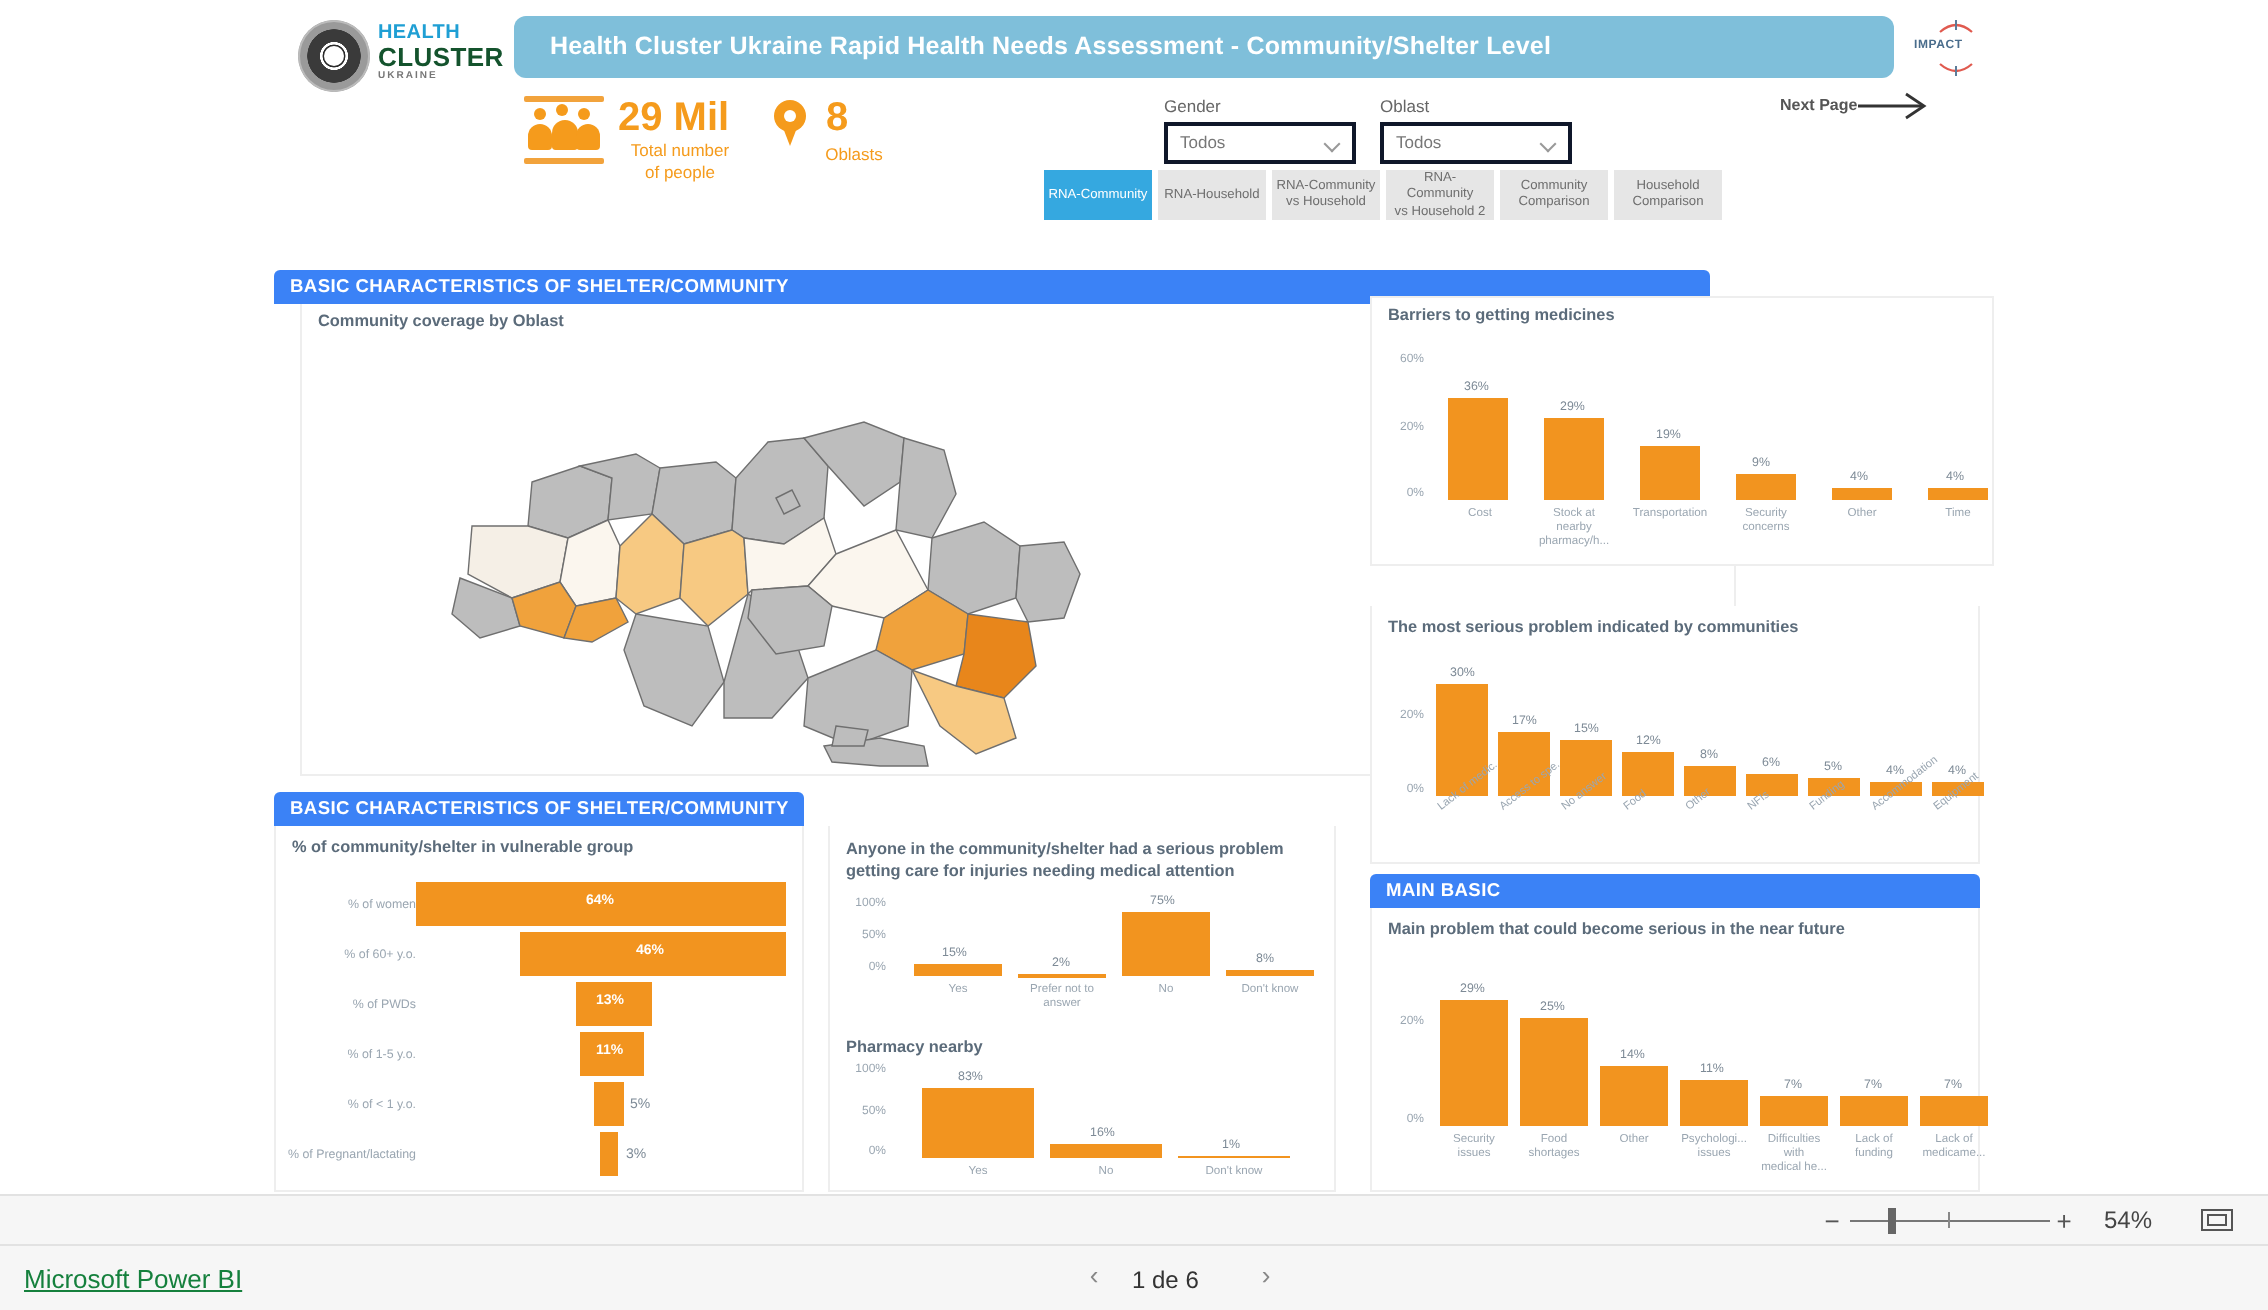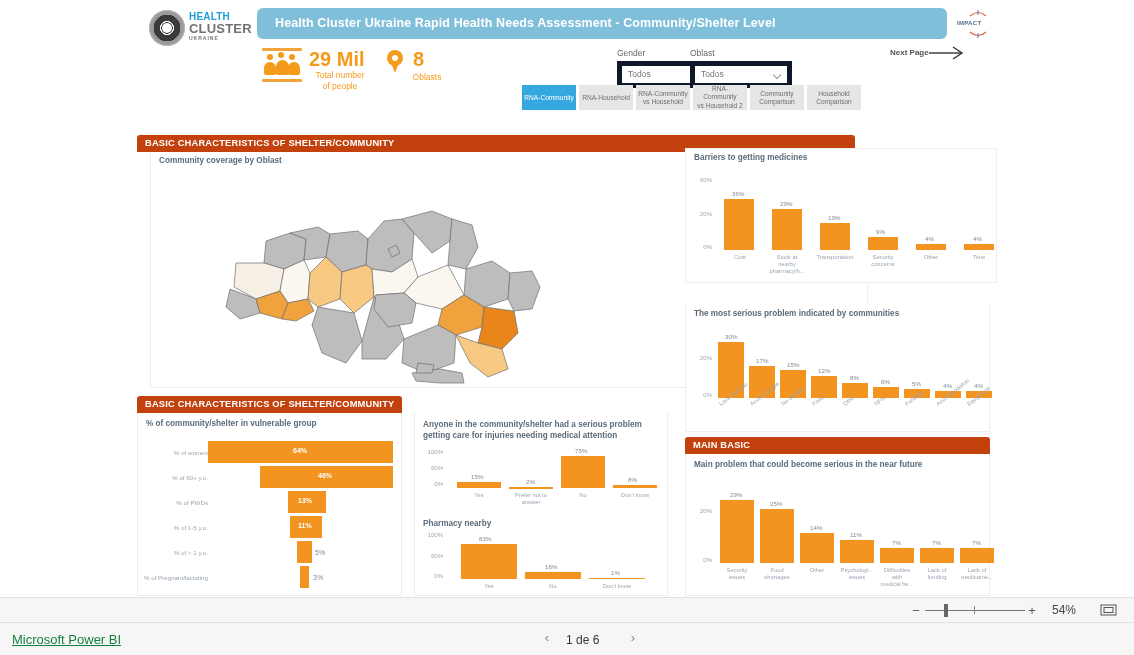--- a/index.html
+++ b/index.html
@@ -14,21 +14,21 @@
   .canvas{position:absolute;left:137px;top:0;width:860px;height:597px;}
 
   
   .logo-hc{position:absolute;left:12px;top:8px;width:95px;height:40px;}
   .logo-sun{position:absolute;left:0;top:2px;width:36px;height:36px;border-radius:50%;
     background:radial-gradient(circle at 50% 50%, #fff 0 14%, #2b2b2b 15% 22%, #fff 23% 27%, #3a3a3a 28% 52%, #9a9a9a 53% 70%, #d8d8d8 71% 100%);
     box-shadow:inset 0 0 0 1px #bbb;}
   .logo-sun:after{content:"";position:absolute;left:13px;top:13px;width:10px;height:10px;border-radius:50%;background:#fff;}
   .logo-txt{position:absolute;left:40px;top:4px;line-height:1.02;}
   .logo-txt .l1{color:#1f9fd4;font-size:10px;font-weight:bold;letter-spacing:.2px;}
-  .logo-txt .l2{color:#737373;font-size:13px;font-weight:bold;letter-spacing:.2px;}
+  .logo-txt .l2{color:#14532d;font-size:13px;font-weight:bold;letter-spacing:.2px;}
   .logo-txt .l3{color:#777;font-size:5px;font-weight:bold;letter-spacing:1px;margin-top:1px;}
 
   .title-bar{position:absolute;left:120px;top:8px;width:690px;height:31px;background:#7fbfda;border-radius:6px;}
   .title-bar span{position:absolute;left:18px;top:8px;color:#fff;font-size:12.5px;font-weight:bold;letter-spacing:.1px;}
 
   .logo-right{position:absolute;left:818px;top:8px;width:40px;height:34px;}
   .logo-right .word{position:absolute;left:2px;top:12px;font-size:6px;font-weight:bold;color:#4a6d8c;letter-spacing:.3px;}
   .logo-right .arcs{position:absolute;left:12px;top:2px;width:22px;height:28px;}
 
   
@@ -45,37 +45,37 @@
   .kpi-num{position:absolute;color:#F59B1C;font-size:20px;font-weight:bold;}
   .kpi-lbl{position:absolute;color:#F59B1C;font-size:8.5px;line-height:11px;text-align:center;}
   .pin{position:absolute;left:250px;top:50px;width:16px;height:24px;}
   .pin .head{position:absolute;left:0;top:0;width:16px;height:16px;border-radius:50%;background:#F59B1C;}
   .pin .tip{position:absolute;left:3px;top:10px;width:0;height:0;border-left:5px solid transparent;border-right:5px solid transparent;border-top:13px solid #F59B1C;}
   .pin .hole{position:absolute;left:5px;top:5px;width:6px;height:6px;border-radius:50%;background:#fff;}
 
   
   .slicer{position:absolute;}
   .slicer .lab{font-size:8.5px;color:#666;margin-bottom:3px;}
-  .slicer .box{width:92px;height:17px;border:5px solid #0f172a;background:#fff;position:relative;}
+  .slicer .box{width:92px;height:17px;border:2px solid #0f172a;background:#fff;position:relative;}
   .slicer .box .val{position:absolute;left:6px;top:3px;font-size:8.5px;color:#777;}
   .chev{position:absolute;right:6px;top:6px;width:7px;height:7px;}
   .chev:before{content:"";position:absolute;left:0;top:0;width:5px;height:5px;border-right:1.2px solid #999;border-bottom:1.2px solid #999;transform:rotate(45deg);}
 
   .nextpage{position:absolute;left:753px;top:48px;font-size:8px;color:#555;font-weight:bold;}
   .arrow-long{position:absolute;left:790px;top:44px;width:42px;height:18px;}
 
   
   .tabs{position:absolute;left:385px;top:85px;}
   .tab{position:absolute;width:54px;height:25px;background:#e6e6e6;color:#6e6e6e;
        font-size:6.6px;text-align:center;line-height:8.5px;}
   .tab .in{position:absolute;left:0;right:0;top:50%;transform:translateY(-50%);padding:0 2px;}
   .tab.active{background:#35A8E0;color:#fff;}
 
   
-  .panel-head{position:absolute;background:#c2410c;height:17px;border-radius:3px 3px 0 0;}
+  .panel-head{position:absolute;background:#3b82f6;height:17px;border-radius:3px 3px 0 0;}
   .panel-head span{position:absolute;left:8px;top:3px;color:#fff;font-size:9.3px;font-weight:bold;letter-spacing:.2px;}
   .panel-body{position:absolute;background:#fff;border:1px solid #eee;border-top:0;}
   .sub{position:absolute;font-size:8.2px;color:#5b6b7a;font-weight:bold;}
 
   
   .bar-v{position:absolute;background:#F2941F;}
   .bar-h{position:absolute;background:#F2941F;}
   .dlabel{position:absolute;font-size:6.2px;color:#7d8a96;white-space:nowrap;}
   .dlabel-in{position:absolute;font-size:7px;color:#fff;font-weight:bold;white-space:nowrap;}
   .axlabel{position:absolute;font-size:5.8px;color:#9aa6b1;text-align:center;line-height:7px;}
@@ -144,21 +144,21 @@
     </div>
 
     <div class="pin">
       <div class="head"></div>
         <div class="tip"></div>
         <div class="hole"></div>
     </div>
     <div class="kpi-num" style="left:276px;top:48px;">8</div>
     <div class="kpi-lbl" style="left:268px;top:72px;width:44px;">Oblasts</div>
 
-    <div class="slicer" style="left:480px;top:48px;">
+    <div class="slicer" style="left:445px;top:48px;">
       <div class="lab">Gender</div>
       <div class="box">
         <div class="val">Todos</div>
         <div class="chev"></div>
       </div>
     </div>
     <div class="slicer" style="left:553px;top:48px;">
       <div class="lab">Oblast</div>
       <div class="box">
         <div class="val">Todos</div>

